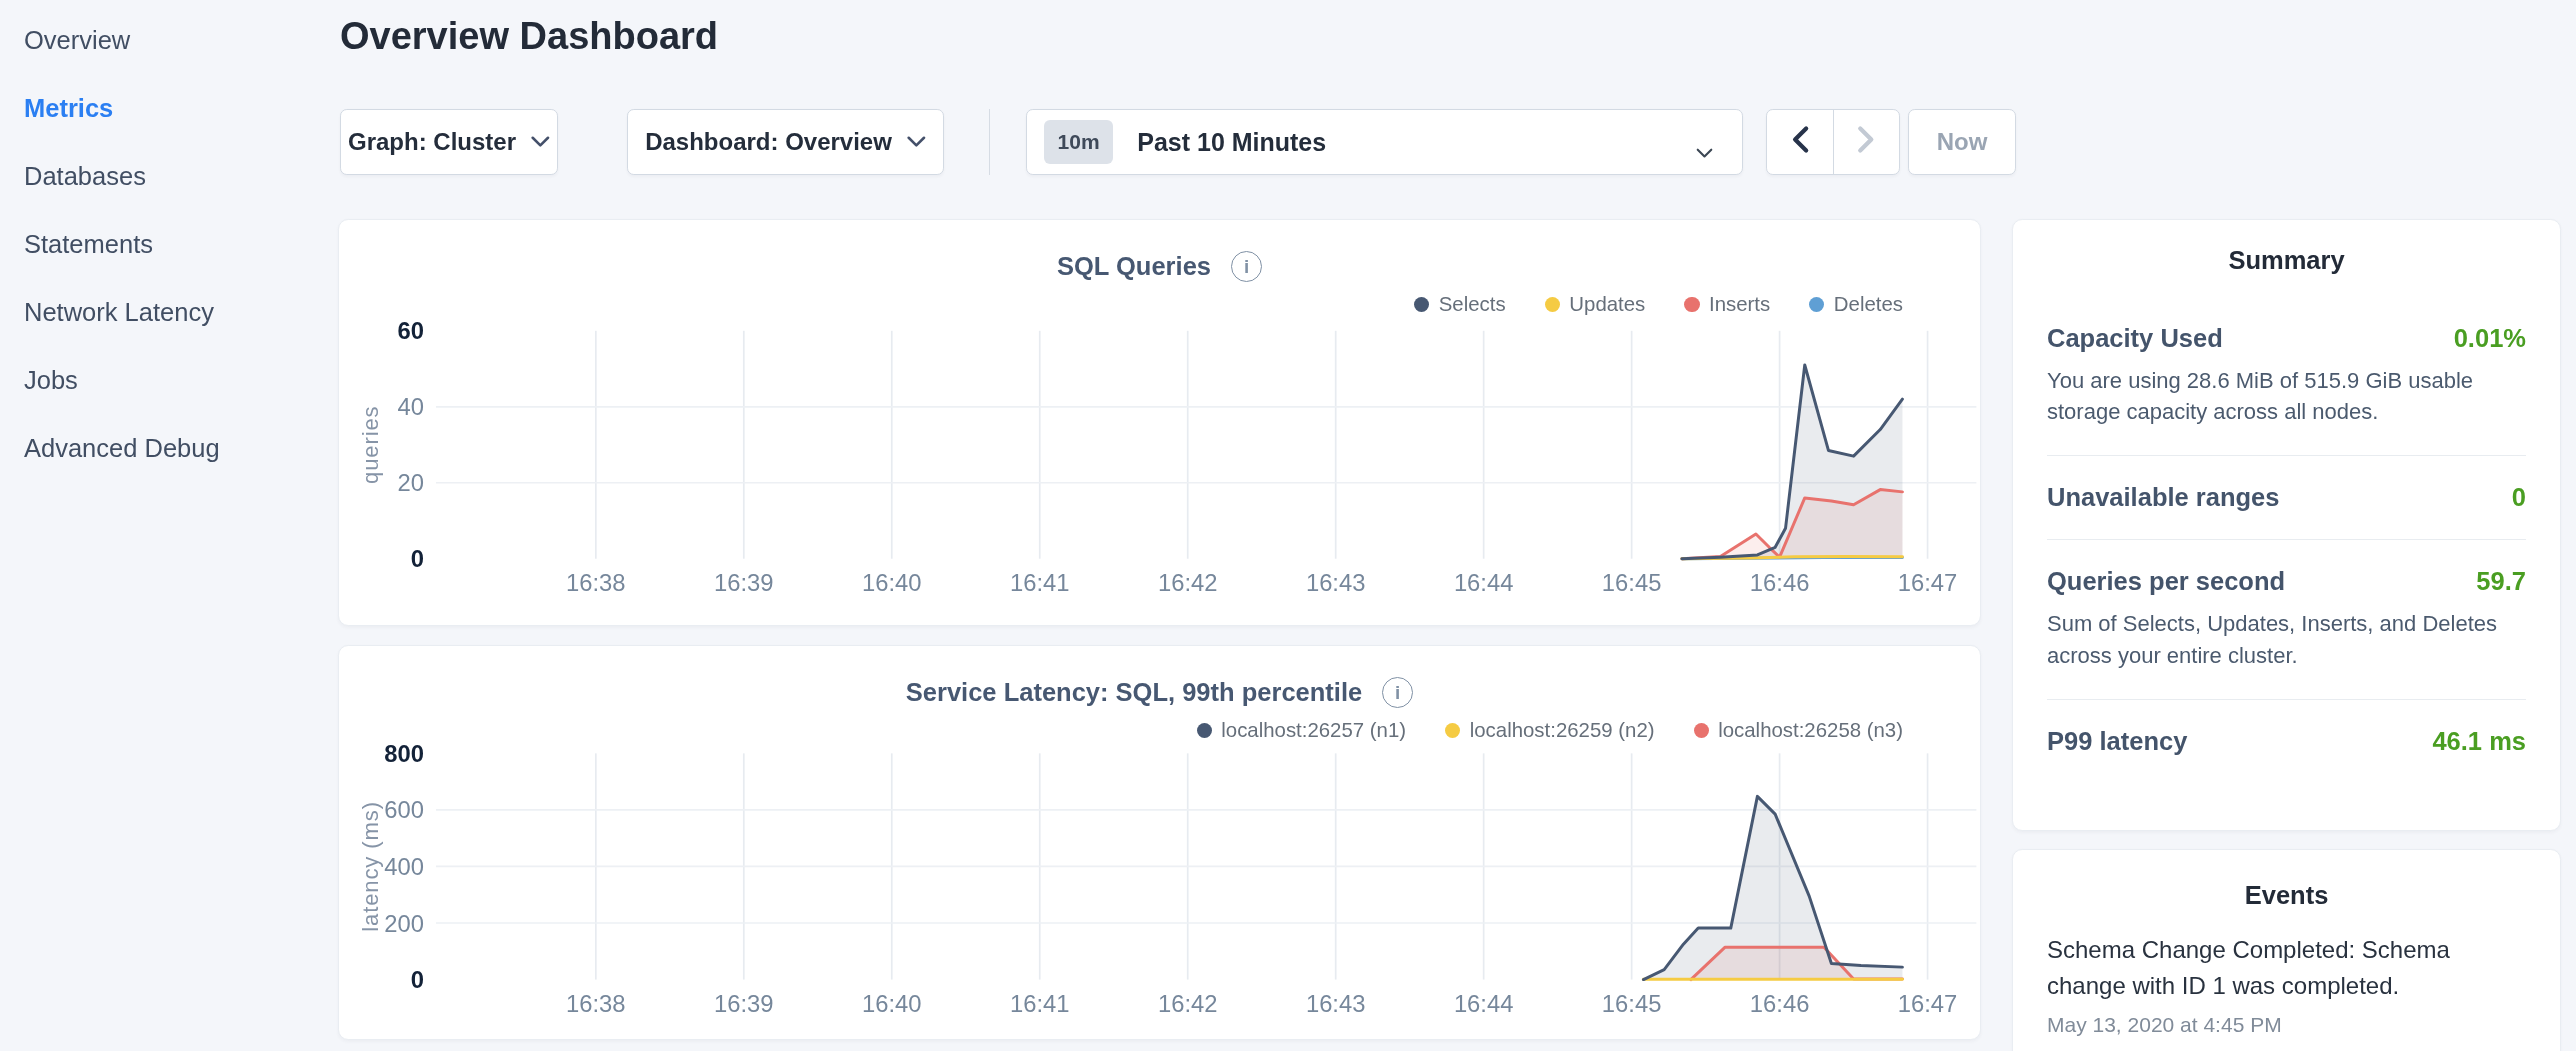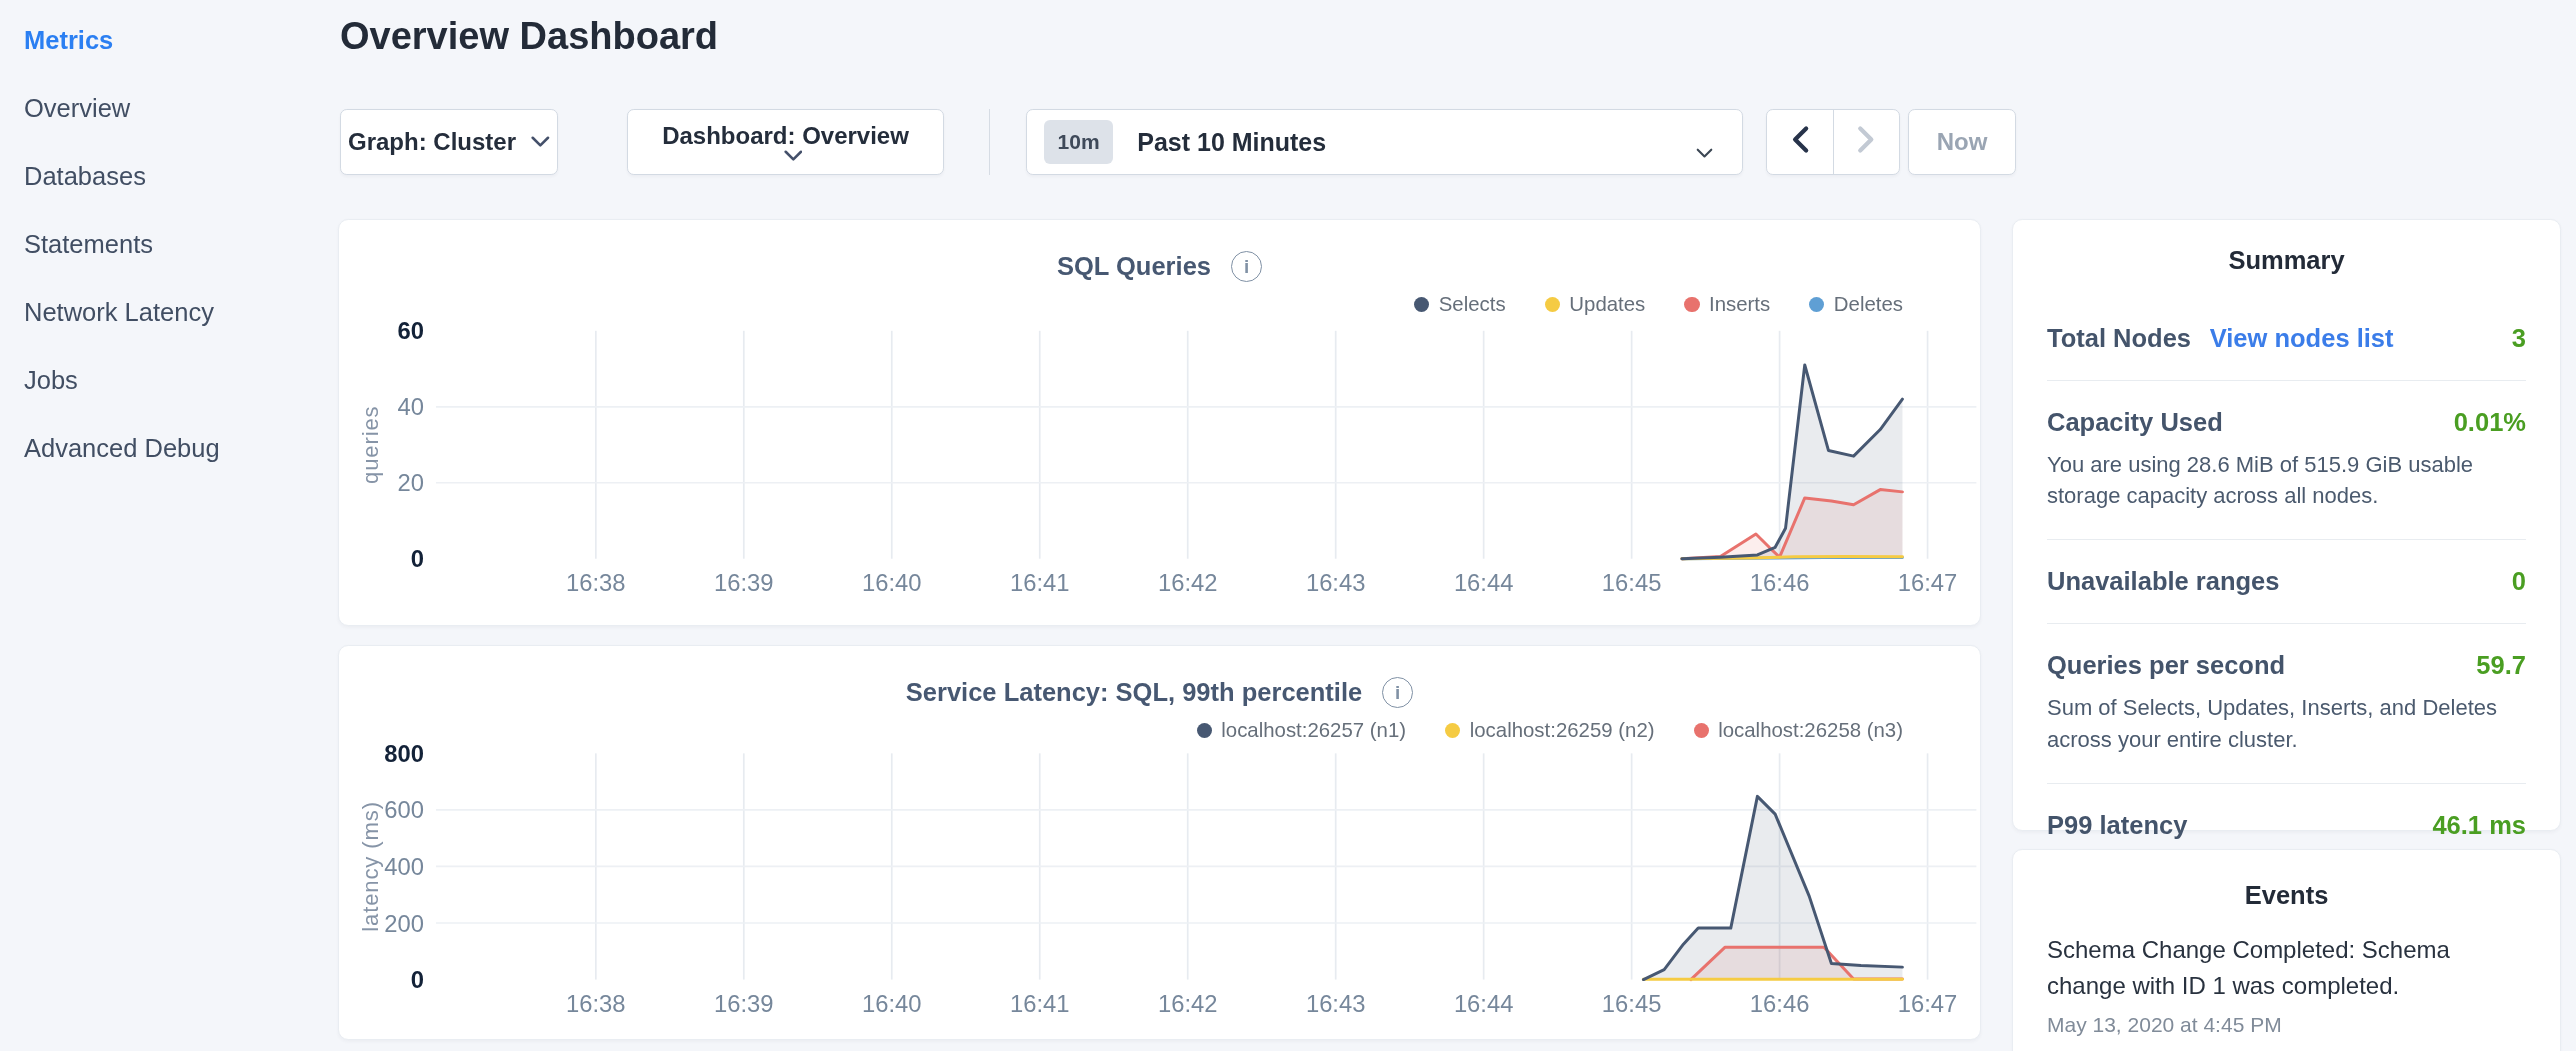--- a/index.html
+++ b/index.html
@@ -72,42 +72,42 @@
   .summary-value { margin-left:auto; font-size:25.5px; font-weight:700; color:#4a9e22; }
   .summary-desc { margin-top:12px; font-size:22px; line-height:1.45; color:#4b5a6e; }
   .event-item { margin-top:20.4px; }
   .event-text { font-size:24px; line-height:1.5; color:#29323f; }
   .event-date { margin-top:8.5px; font-size:21px; color:#808b99; }
 </style>
 </head>
 <body>
 
 <nav class="sidebar">
+  <div class="nav-item">Overview</div>
   <div class="nav-item active">Metrics</div>
-  <div class="nav-item">Overview</div>
   <div class="nav-item">Databases</div>
   <div class="nav-item">Statements</div>
   <div class="nav-item">Network Latency</div>
   <div class="nav-item">Jobs</div>
   <div class="nav-item">Advanced Debug</div>
 </nav>
 
 <h1 class="page-title">Overview Dashboard</h1>
 
 <div class="controls">
   <div class="btn" style="left:340px; width:218px;">
     <span>Graph: Cluster</span>
     <span class="dropdown-caret">
       <svg width="18.7" height="12" viewBox="0 0 22 14">
           <path d="M2 2 L11 11 L20 2" fill="none" stroke="#44506a" stroke-width="3" stroke-linecap="round" stroke-linejoin="round"></path>
         </svg>
     </span>
   </div>
 
-  <div class="btn" style="left:627px; width:317px;flex-direction:column;">
+  <div class="btn" style="left:627px; width:317px;">
     <span>Dashboard: Overview</span>
     <span class="dropdown-caret">
       <svg width="18.7" height="12" viewBox="0 0 22 14">
           <path d="M2 2 L11 11 L20 2" fill="none" stroke="#44506a" stroke-width="3" stroke-linecap="round" stroke-linejoin="round"></path>
         </svg>
     </span>
   </div>
 
   <div class="controls-divider"></div>
 
@@ -260,27 +260,20 @@
       <polygon points="1533.92,392 1533.92,392 1558.28,380.3625 1580.8999999999999,350.4375 1598.3,331.485 1636.58,331.485 1667.8999999999999,176.54 1688.78,197.48749999999998 1728.8,293.9125 1754.8999999999999,373.0475 1789.7,375.375 1838.42,377.37 1838.42,392" fill="rgba(71,88,114,0.12)"></polygon>
       <polyline points="1589.6000000000001,392 1629.62,354.095 1746.2,354.095 1781,391.335 1838.42,391.335" fill="none" stroke="#e8726d" stroke-width="3.5" stroke-linejoin="round" stroke-linecap="round"></polyline>
       <polyline points="1533.92,391.6675 1838.42,391.6675" fill="none" stroke="#f5cb43" stroke-width="3.5" stroke-linejoin="round" stroke-linecap="round"></polyline>
       <polyline points="1533.92,392 1558.28,380.3625 1580.8999999999999,350.4375 1598.3,331.485 1636.58,331.485 1667.8999999999999,176.54 1688.78,197.48749999999998 1728.8,293.9125 1754.8999999999999,373.0475 1789.7,375.375 1838.42,377.37" fill="none" stroke="#475872" stroke-width="3.5" stroke-linejoin="round" stroke-linecap="round"></polyline>
     </svg>
 </div>
 
 <div class="card summary-card">
   <div class="panel-title">Summary</div>
 
-  <div class="summary-row">
-    <div class="summary-head">
-      <span class="summary-label">Total Nodes</span>
-      <span class="summary-link">View nodes list</span>
-      <span class="summary-value">3</span>
-    </div>
-  </div>
 
   <div class="summary-row">
     <div class="summary-head">
       <span class="summary-label">Capacity Used</span>
       <span class="summary-value">0.01%</span>
     </div>
     <div class="summary-desc">You are using 28.6 MiB of 515.9 GiB usable storage capacity across all nodes.</div>
   </div>
 
   <div class="summary-row">

